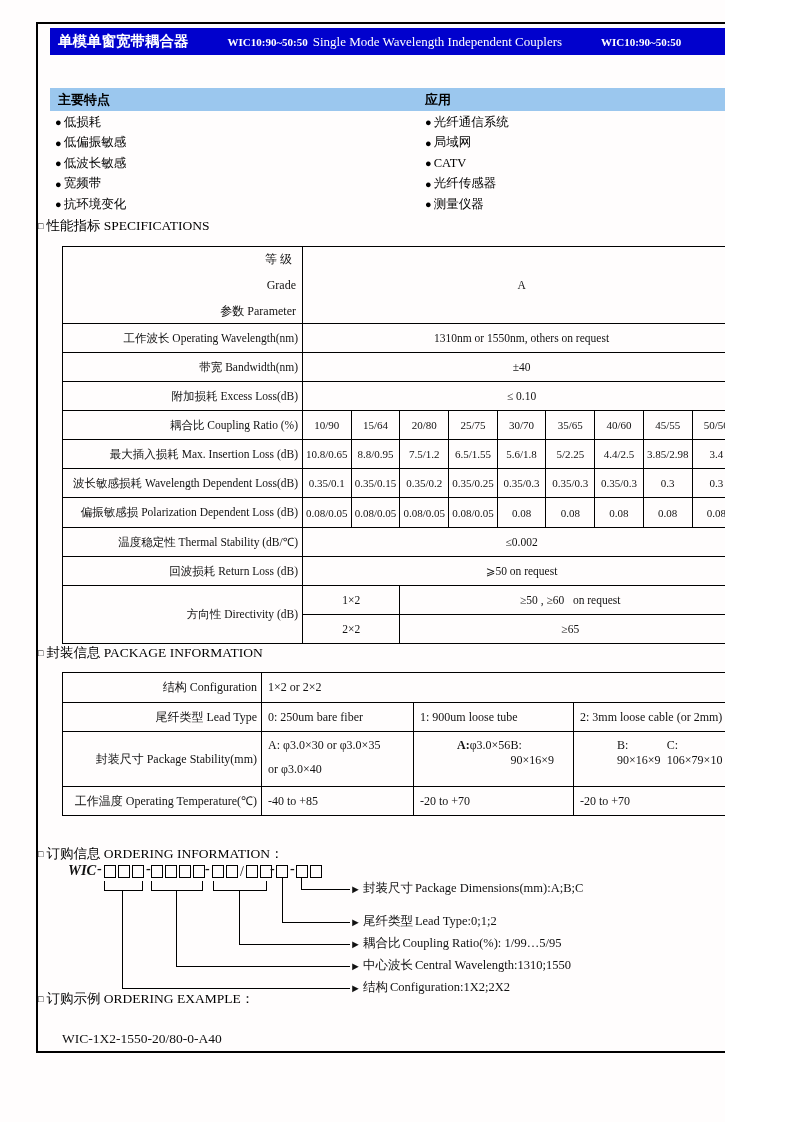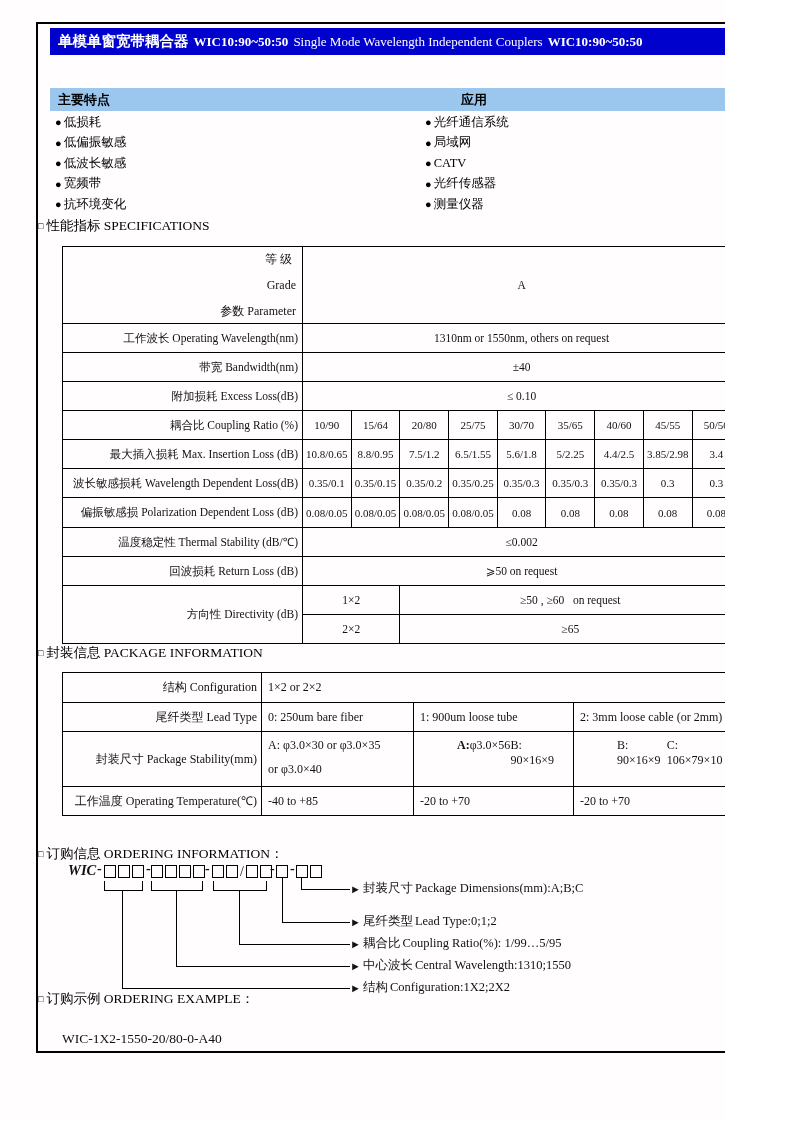--- a/index.html
+++ b/index.html
@@ -4,27 +4,27 @@
 <style>
   html,body{margin:0;padding:0;background:#ffffff;}
   .page{position:relative;width:725px;height:1122px;background:#fffdfd;
         font-family:Liberation Serif, serif;color:#111;overflow:hidden;}
   .frame{position:absolute;left:36px;top:22px;width:716px;height:1027px;border:2px solid #000;}
 
   
   .titlebar{position:absolute;left:50px;top:28px;width:691px;height:27px;background:#0101cd;
             color:#fff;display:flex;align-items:center;padding-left:8px;box-sizing:border-box;gap:5px;white-space:nowrap;}
   .t-cn{font-weight:bold;font-size:14.5px;}
-  .t-model{font-weight:bold;font-size:13px;}
+  .t-model{font-weight:bold;font-size:11px;margin-left:34px;}
   .t-en{font-size:13px;}
 
   
   .featbar{position:absolute;left:50px;top:88px;width:691px;height:23px;background:#9bc7ee;}
   .featbar .fl{position:absolute;left:8px;top:3px;font-weight:bold;font-size:13px;color:#000;}
-  .featbar .fr{position:absolute;left:375px;top:3px;font-weight:bold;font-size:13px;color:#000;margin-left:36px;}
+  .featbar .fr{position:absolute;left:375px;top:3px;font-weight:bold;font-size:13px;color:#000;}
   .bullets{position:absolute;top:112px;font-size:12.5px;color:#000;}
   .bullets-left{left:55px;}
   .bullets-right{left:425px;}
   .b-item{height:20.5px;display:flex;align-items:center;}
   .dot{font-size:11px;margin-right:2px;}
 
   
   .section-title{position:absolute;left:38px;font-size:13.5px;color:#000;display:flex;align-items:center;gap:3px;white-space:nowrap;}
   .sq{font-size:9px;position:relative;top:0px;}
   .st-specs{top:217px;}

